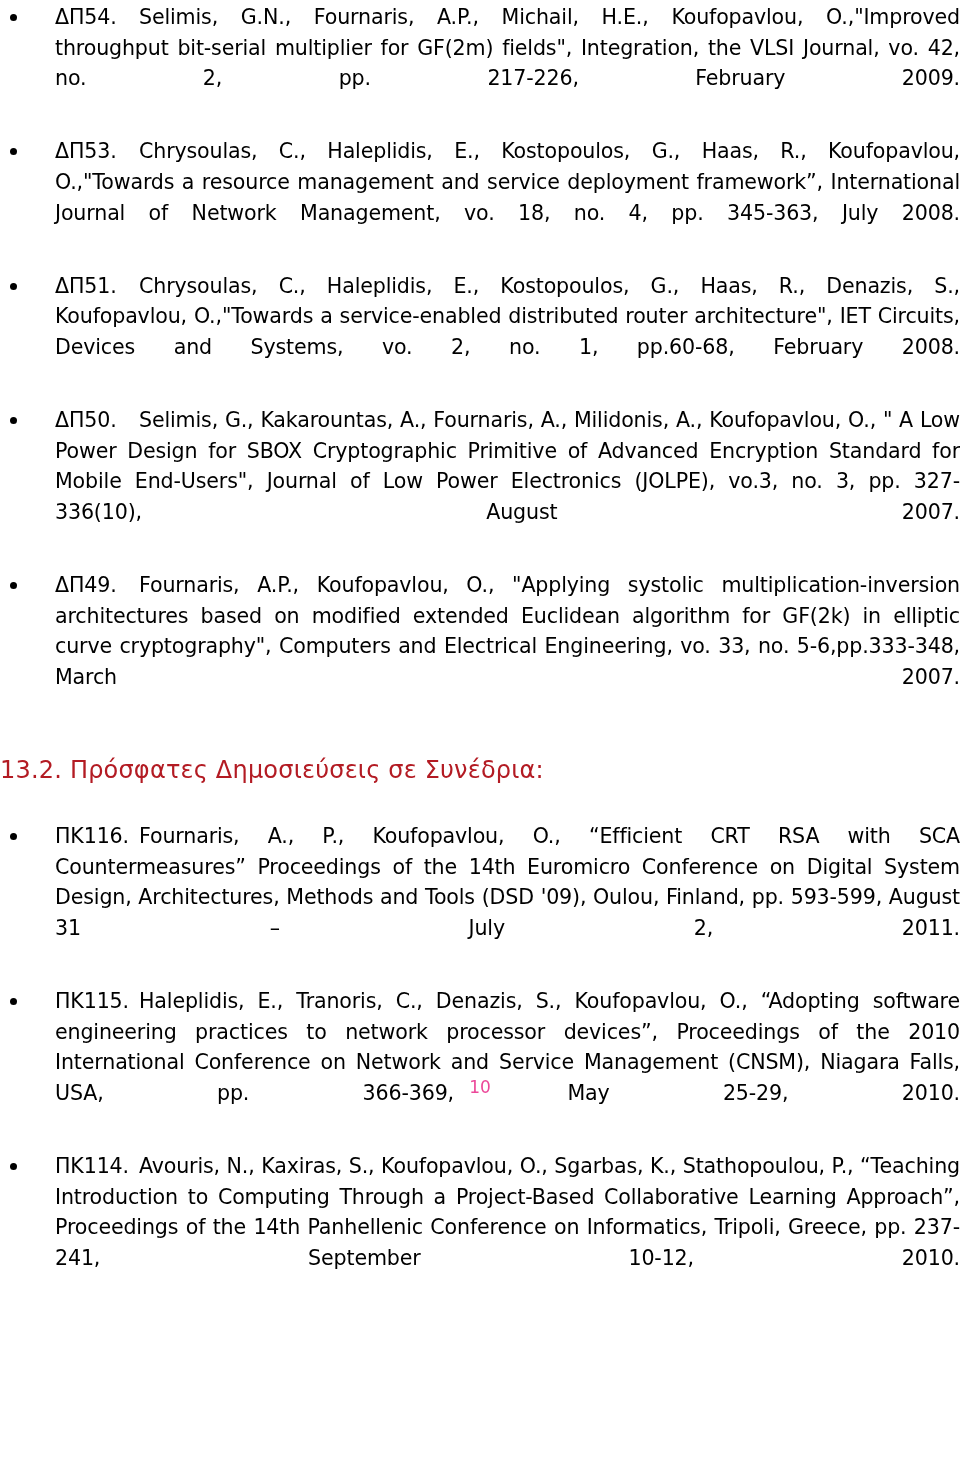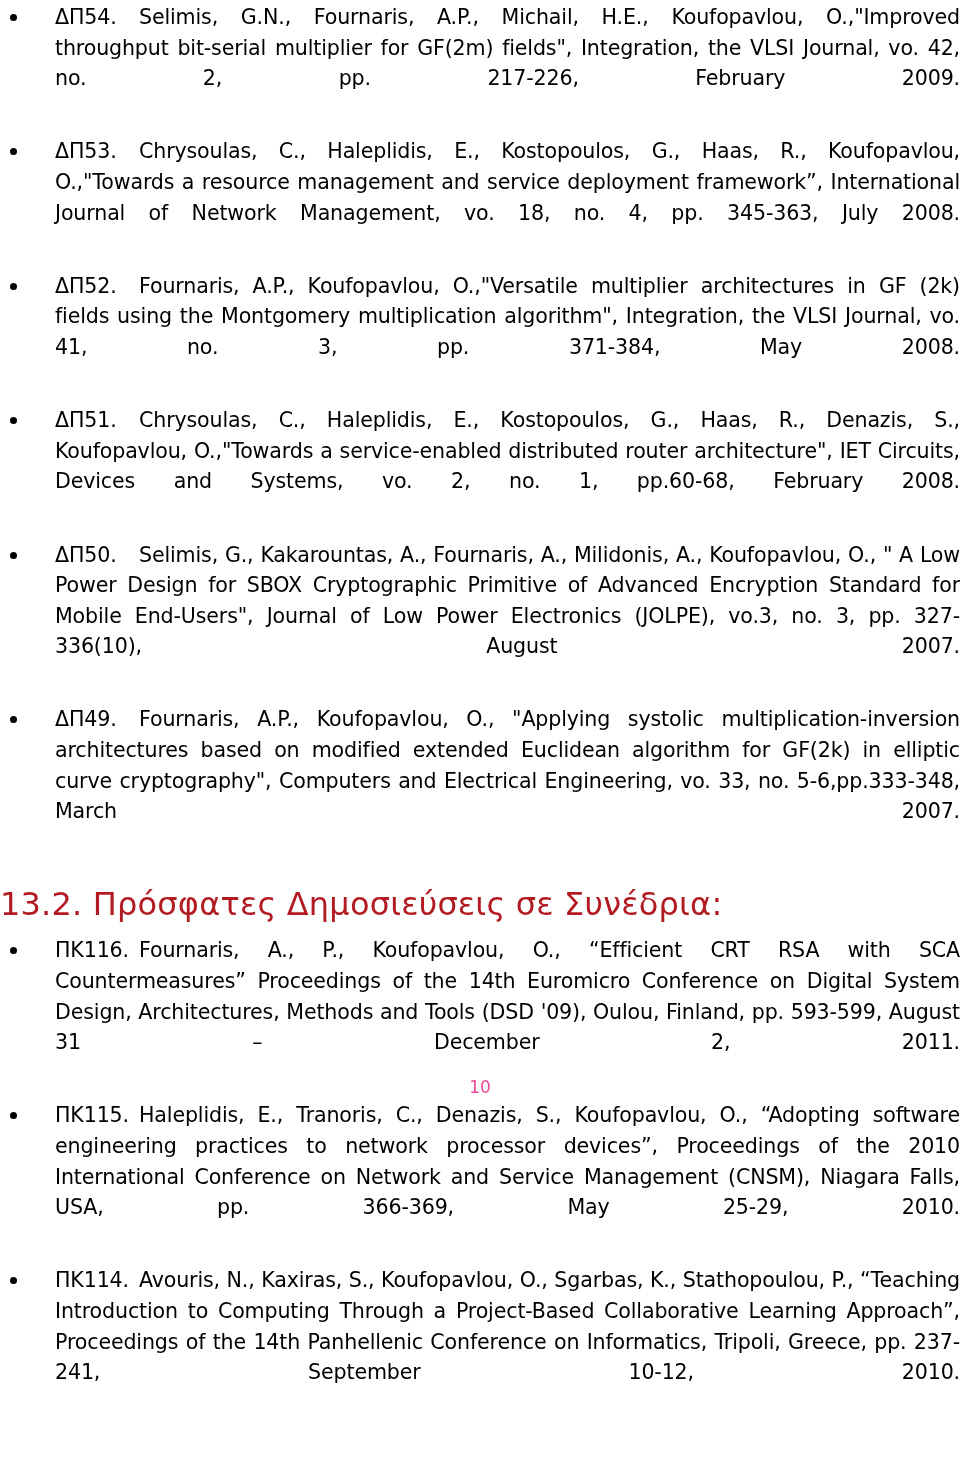--- a/index.html
+++ b/index.html
@@ -70,24 +70,24 @@
 
   
   ul.ref-list > li.ref-item::after {
     content: "";
     display: inline-block;
     width: 100%;
   }
 
   
   .section-heading {
-    font-size: 32px;
+    font-size: 24px;
     line-height: 34px;
     color: #B31B23;
-    margin: 30px 0 14px 0;
+    margin: 30px 0 34px 0;
     padding: 0;
     font-weight: normal;
     letter-spacing: 0.2px;
   }
 
   
   .page-number {
     position: absolute;
     left: 0;
     right: 0;
@@ -106,38 +106,35 @@
   <div class="content">
 
     <ul class="ref-list">
       <li class="ref-item">
         <span class="ref-label">ΔΠ54.</span><span class="ref-body">Selimis, G.N., Fournaris, A.P., Michail, H.E., Koufopavlou, O.,"Improved throughput bit-serial multiplier for GF(2m) fields", Integration, the VLSI Journal, vo. 42, no. 2, pp. 217-226, February 2009.</span>
       </li>
       <li class="ref-item">
         <span class="ref-label">ΔΠ53.</span><span class="ref-body">Chrysoulas, C., Haleplidis, E., Kostopoulos, G., Haas, R., Koufopavlou, O.,"Towards a resource management and service deployment framework”, International Journal of Network Management, vo. 18, no. 4, pp. 345-363, July 2008.</span>
       </li>
       <li class="ref-item">
-        <span class="ref-label">ΔΠ52.</span><span class="ref-body">Fournaris, A.P., Koufopavlou, O.,"Versatile multiplier architectures in GF (2k) fields using the Montgomery multiplication algorithm", Integration, the VLSI Journal, vo. 41, no. 3, pp. 371-384, May 2008.</span>
-      </li>
-      <li class="ref-item">
         <span class="ref-label">ΔΠ51.</span><span class="ref-body">Chrysoulas, C., Haleplidis, E., Kostopoulos, G., Haas, R., Denazis, S., Koufopavlou, O.,"Towards a service-enabled distributed router architecture", IET Circuits, Devices and Systems, vo. 2, no. 1, pp.60-68, February 2008.</span>
       </li>
       <li class="ref-item">
         <span class="ref-label">ΔΠ50.</span><span class="ref-body">Selimis, G., Kakarountas, A., Fournaris, A., Milidonis, A., Koufopavlou, O., " A Low Power Design for SBOX Cryptographic Primitive of Advanced Encryption Standard for Mobile End-Users", Journal of Low Power Electronics (JOLPE), vo.3, no. 3, pp. 327-336(10), August 2007.</span>
       </li>
       <li class="ref-item">
         <span class="ref-label">ΔΠ49.</span><span class="ref-body">Fournaris, A.P., Koufopavlou, O., "Applying systolic multiplication-inversion architectures based on modified extended Euclidean algorithm for GF(2k) in elliptic curve cryptography", Computers and Electrical Engineering, vo. 33, no. 5-6,pp.333-348, March 2007.</span>
       </li>
     </ul>
 
     <h2 class="section-heading">13.2. Πρόσφατες Δημοσιεύσεις σε Συνέδρια:</h2>
 
     <ul class="ref-list">
       <li class="ref-item">
-        <span class="ref-label">ΠΚ116.</span><span class="ref-body">Fournaris, A., P., Koufopavlou, O., “Efficient CRT RSA with SCA Countermeasures” Proceedings of the 14th Euromicro Conference on Digital System Design, Architectures, Methods and Tools (DSD '09), Oulou, Finland, pp. 593-599, August 31 – December 2, 2011.</span>
+        <span class="ref-label">ΠΚ116.</span><span class="ref-body">Fournaris, A., P., Koufopavlou, O., “Efficient CRT RSA with SCA Countermeasures” Proceedings of the 14th Euromicro Conference on Digital System Design, Architectures, Methods and Tools (DSD '09), Oulou, Finland, pp. 593-599, August 31 – July 2, 2011.</span>
       </li>
       <li class="ref-item">
         <span class="ref-label">ΠΚ115.</span><span class="ref-body">Haleplidis, E., Tranoris, C., Denazis, S., Koufopavlou, O., “Adopting software engineering practices to network processor devices”, Proceedings of the 2010 International Conference on Network and Service Management (CNSM), Niagara Falls, USA, pp. 366-369, May 25-29, 2010.</span>
       </li>
       <li class="ref-item">
         <span class="ref-label">ΠΚ114.</span><span class="ref-body">Avouris, N., Kaxiras, S., Koufopavlou, O., Sgarbas, K., Stathopoulou, P., “Teaching Introduction to Computing Through a Project-Based Collaborative Learning Approach”, Proceedings of the 14th Panhellenic Conference on Informatics, Tripoli, Greece, pp. 237-241, September 10-12, 2010.</span>
       </li>
 
     </ul>
 

